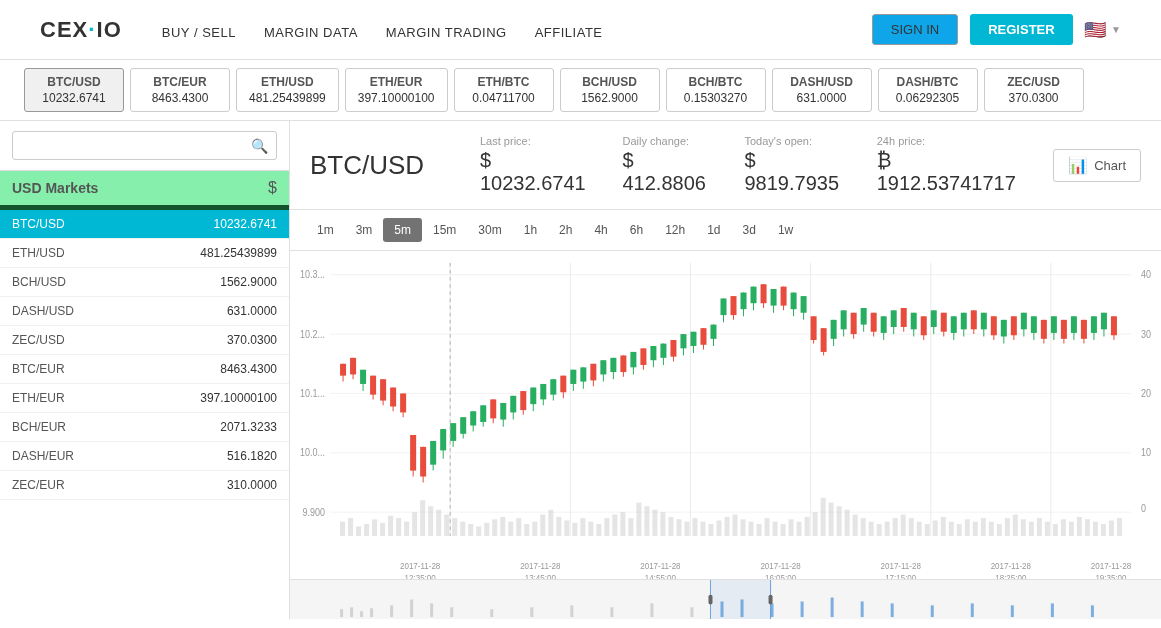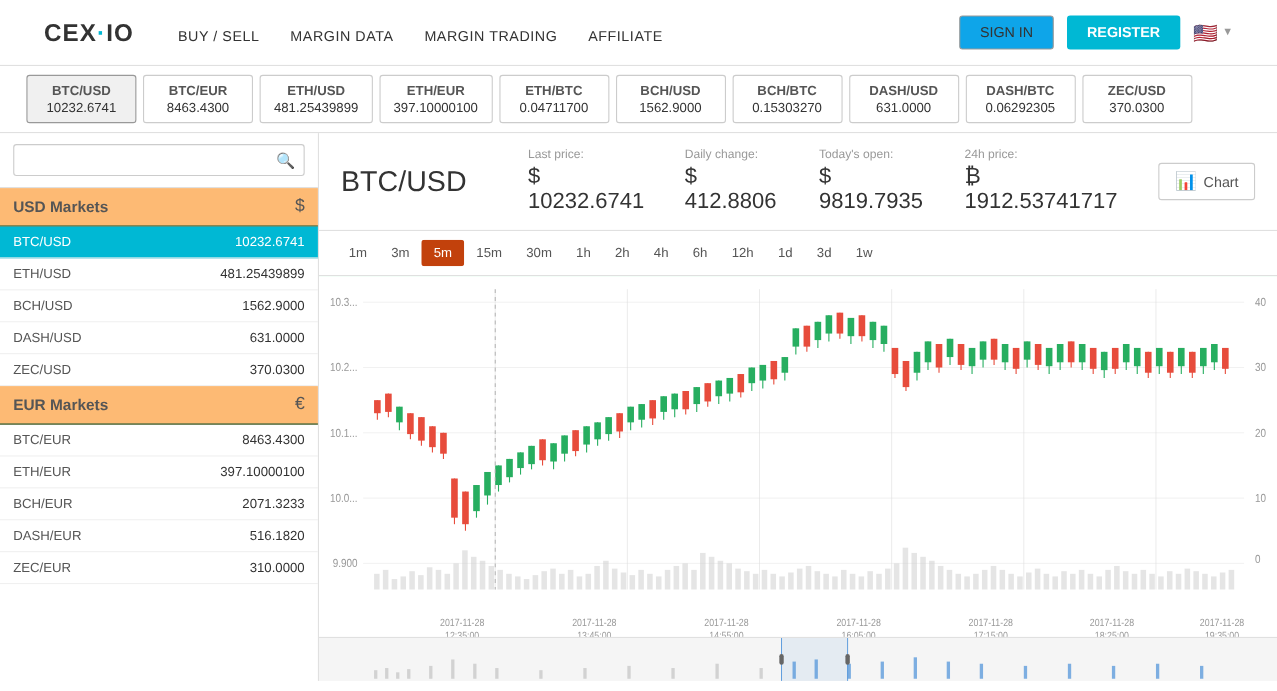--- a/index.html
+++ b/index.html
@@ -39,21 +39,21 @@
     
     .sidebar { width: 290px; border-right: 1px solid #e0e0e0; flex-shrink: 0; overflow-y: auto; }
     .search-box { padding: 10px 12px; border-bottom: 1px solid #e0e0e0; }
     .search-input { width: 100%; padding: 6px 28px 6px 8px; border: 1px solid #ccc; border-radius: 3px; font-size: 13px; }
     .search-wrap { position: relative; }
     .search-icon-sym { position: absolute; right: 8px; top: 50%; transform: translateY(-50%); color: #999; font-size: 14px; }
 
     .market-section { }
     .market-header {
       display: flex; justify-content: space-between; align-items: center;
-      padding: 8px 12px; background: #fdba74; border-bottom: 1px solid #14532d;
+      padding: 8px 12px; background: #86efac; border-bottom: 5px solid #14532d;
     }
     .market-title { font-size: 14px; font-weight: 600; color: #555; }
     .market-currency { font-size: 16px; color: #555; }
     .market-row {
       display: flex; justify-content: space-between; align-items: center;
       padding: 7px 12px; border-bottom: 1px solid #f0f0f0; cursor: pointer;
     }
     .market-row.active { background: #00b8d4; }
     .market-row.active .market-pair, .market-row.active .market-val { color: #fff; }
     .market-pair { font-size: 12px; color: #555; }
@@ -74,21 +74,21 @@
       border: 1px solid #ccc; padding: 6px 14px; border-radius: 3px; cursor: pointer;
       background: #fff; font-size: 13px; color: #555;
     }
 
     
     .time-buttons { display: flex; padding: 8px 16px; gap: 0; border-bottom: 1px solid #e0e0e0; }
     .time-btn {
       padding: 4px 10px; border-radius: 3px; border: 1px solid transparent;
       cursor: pointer; font-size: 12px; color: #555; background: none;
     }
-    .time-btn.active { background: #c2410c; color: #fff; }
+    .time-btn.active { background: #737373; color: #fff; }
 
     
     .chart-canvas-area { flex: 1; position: relative; background: #fff; overflow: hidden; }
   </style>
 </head>
 <body>
 
 <div class="header">
   <div class="logo">
     <span class="logo-text">CEX<span class="logo-dot">·</span>IO</span>
@@ -183,24 +183,20 @@
         <span class="market-pair">DASH/USD</span>
         <span class="market-val">631.0000</span>
       </div>
       <div class="market-row">
         <span class="market-pair">ZEC/USD</span>
         <span class="market-val">370.0300</span>
       </div>
     </div>
 
     <div class="market-section">
-      <div class="market-header">
-        <span class="market-title">EUR Markets</span>
-        <span class="market-currency">€</span>
-      </div>
       <div class="market-row">
         <span class="market-pair">BTC/EUR</span>
         <span class="market-val">8463.4300</span>
       </div>
       <div class="market-row">
         <span class="market-pair">ETH/EUR</span>
         <span class="market-val">397.10000100</span>
       </div>
       <div class="market-row">
         <span class="market-pair">BCH/EUR</span>

